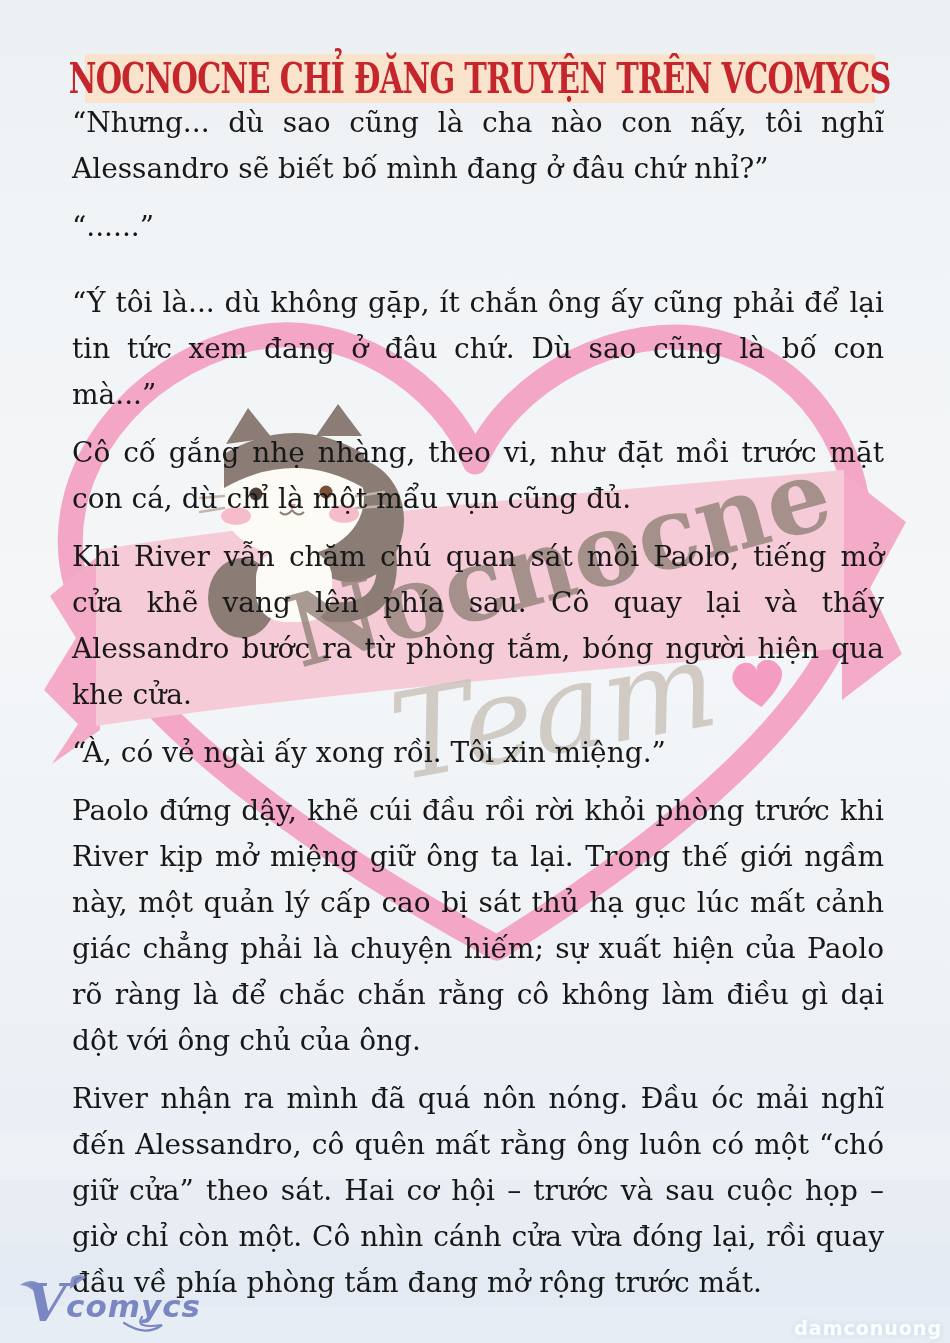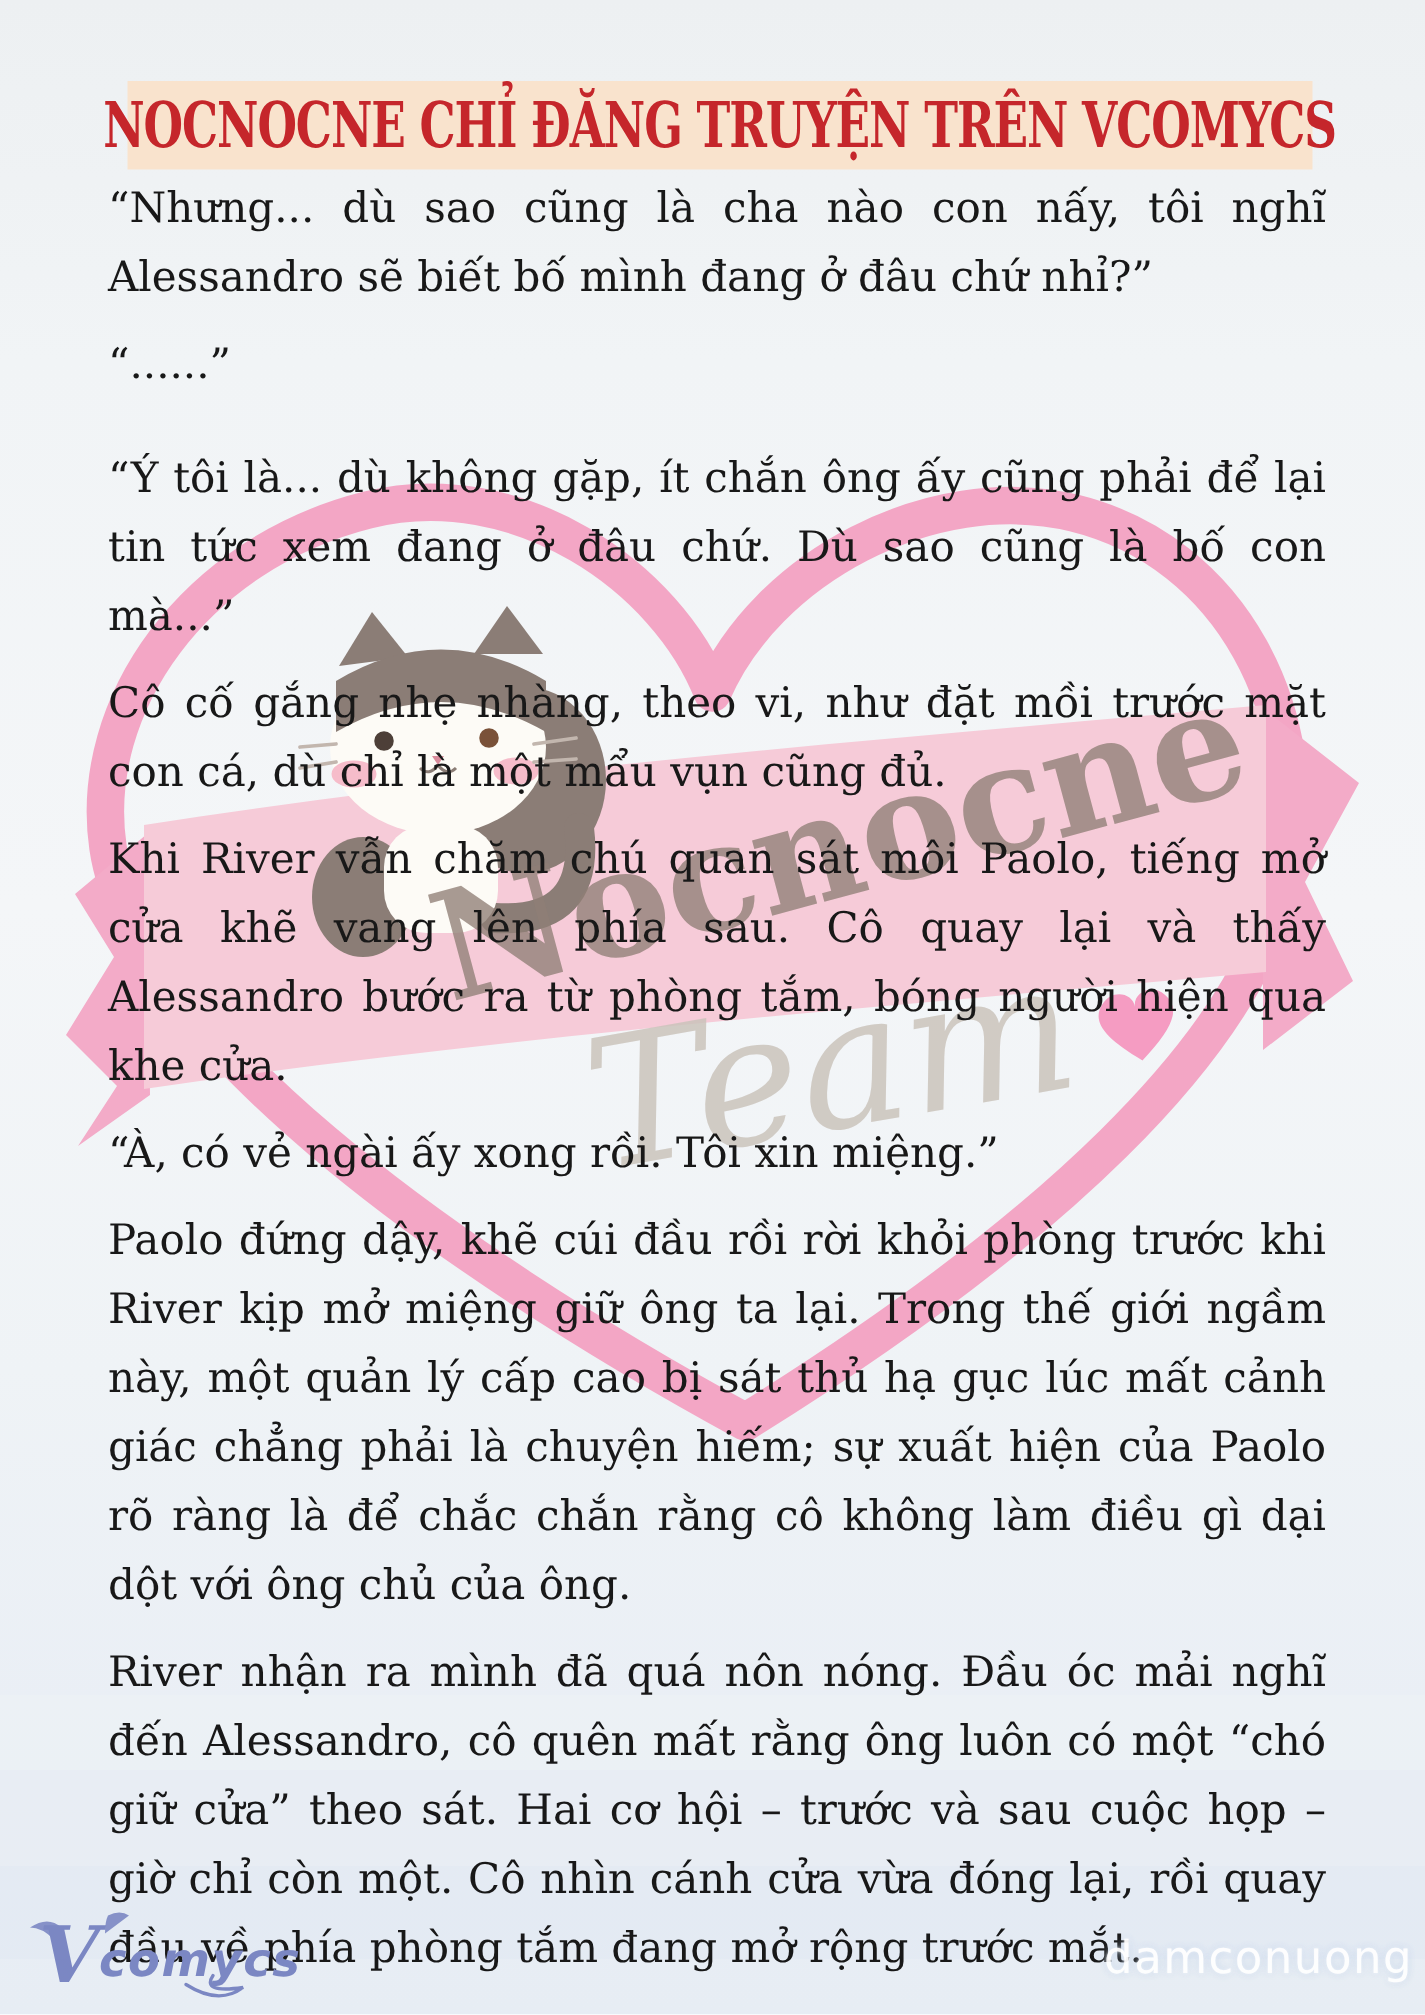--- a/index.html
+++ b/index.html
@@ -12,44 +12,44 @@
   }
   .bg-band{position:absolute;left:0;width:950px;z-index:0;}
   .band-a{top:1130px;height:50px;background:#eef3f6;opacity:.5;}
   .band-b{top:1180px;height:64px;background:#e7edf2;opacity:.55;}
   .band-c{top:1244px;height:62px;background:#dfe8f1;opacity:.5;}
 
   .wm-svg{position:absolute;left:0;top:0;z-index:1;}
   .wm-text{font-family:"DejaVu Serif", serif;}
 
   .title-banner{
-    position:absolute;left:85px;top:54px;width:790px;height:59px;
+    position:absolute;left:85px;top:54px;width:790px;height:49px;
     background:#f9e3cd;z-index:2;
     display:flex;align-items:center;justify-content:center;
   }
   .title-banner span{
     font-family:"DejaVu Serif", serif;
     font-weight:bold;font-size:42px;line-height:49px;
     color:#c5262b;white-space:nowrap;letter-spacing:-1px;
     transform:scaleX(.72);transform-origin:center;
   }
 
-  .content{position:absolute;left:72px;top:116px;width:812px;z-index:2;}
+  .content{position:absolute;left:72px;top:100px;width:812px;z-index:2;}
   .content p{
     margin:0 0 12px 0;
     font-size:28px;line-height:46px;
     color:#181818;text-align:justify;
   }
   .content p.ellipsis-para{margin-bottom:30px;text-align:left;}
 
   .vcomycs-logo{position:absolute;left:14px;bottom:2px;z-index:3;}
   .damconuong{
-    position:absolute;right:8px;bottom:20px;z-index:3;
-    font-family:"DejaVu Sans", sans-serif;font-weight:normal;
-    font-size:30px;letter-spacing:1px;color:#ffffff;opacity:.95;
+    position:absolute;right:8px;bottom:4px;z-index:3;
+    font-family:"DejaVu Sans", sans-serif;font-weight:bold;
+    font-size:19px;letter-spacing:1px;color:#ffffff;opacity:.95;
     text-shadow:0 0 6px rgba(186,205,229,.85),0 0 2px rgba(255,255,255,.9);
   }
 </style>
 </head>
 <body>
 
 <div class="page">
 
   <div class="bg-band band-a"></div>
   <div class="bg-band band-b"></div>

